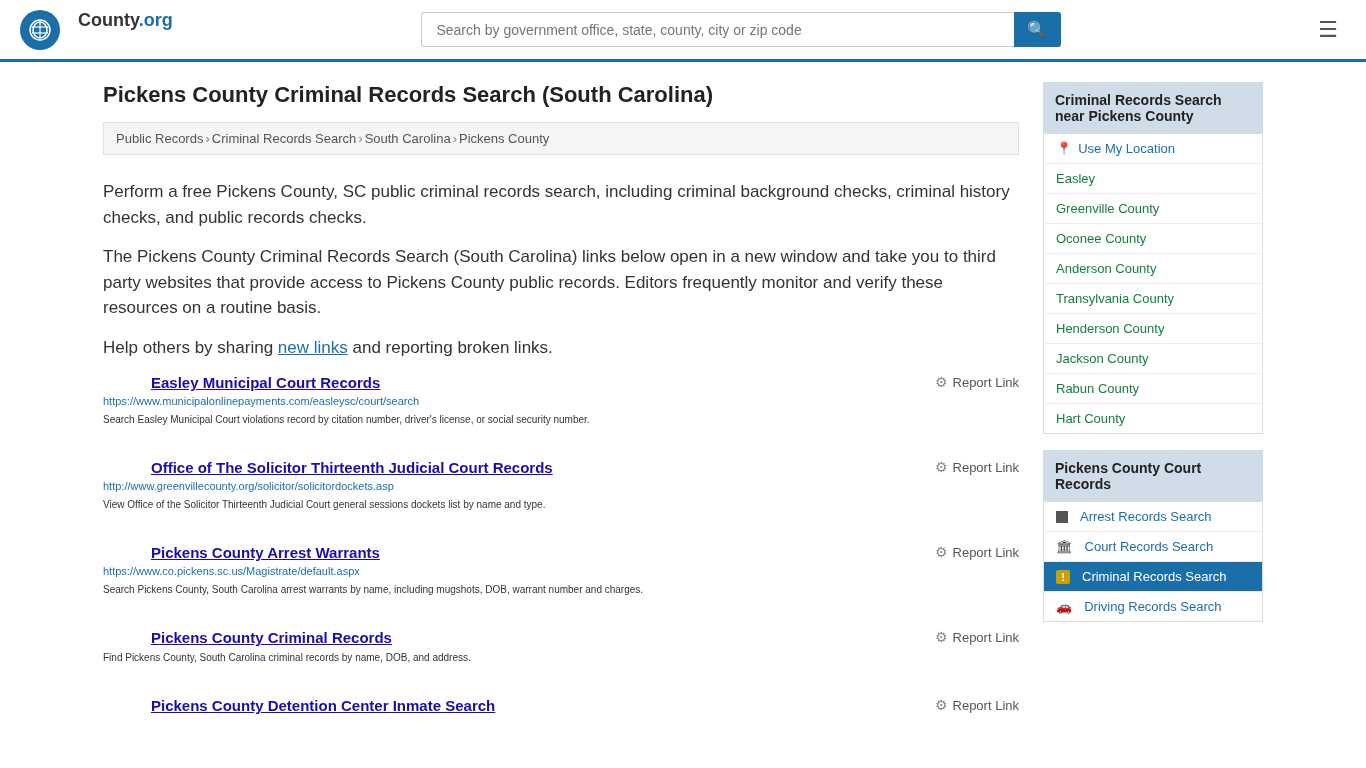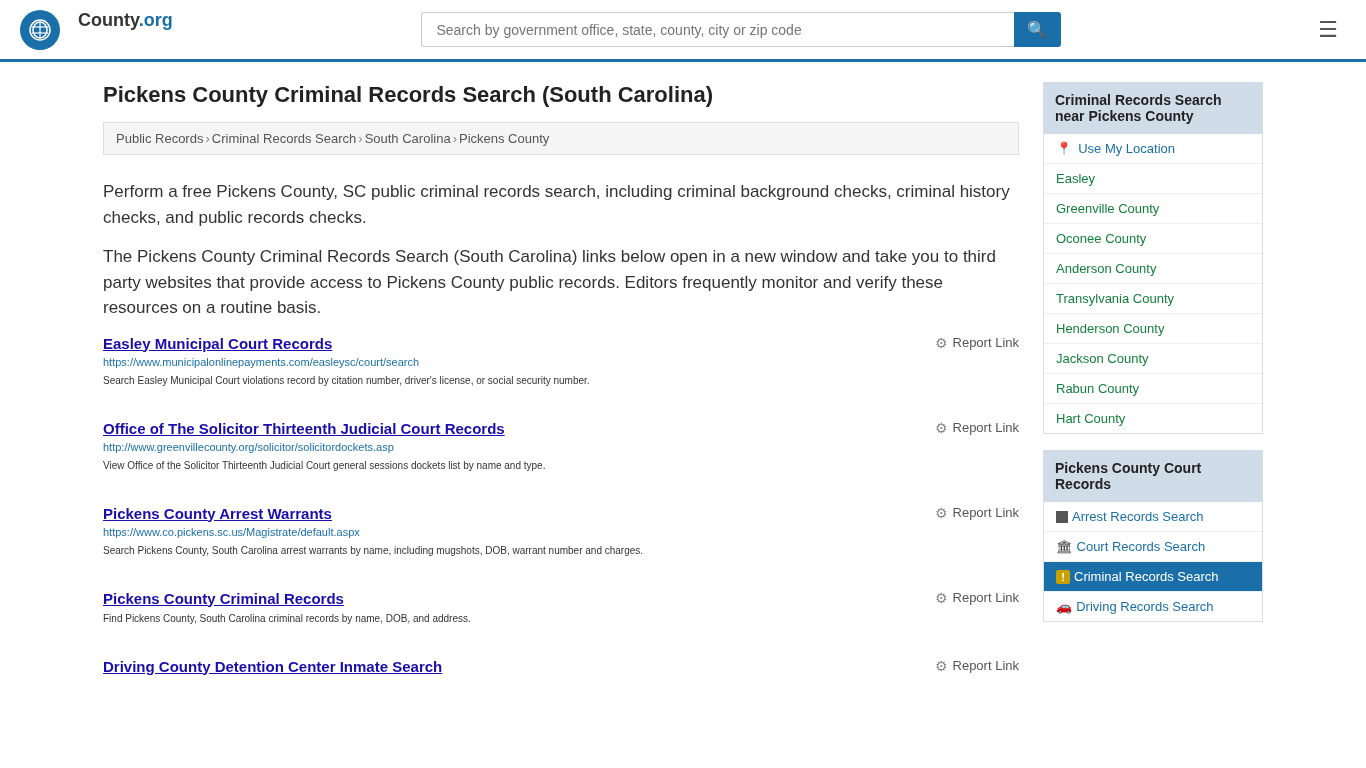--- a/index.html
+++ b/index.html
@@ -106,20 +106,21 @@
     
     .result-item {
       margin-bottom: 28px;
       padding-bottom: 4px;
     }
     .result-title-row {
       display: flex;
       align-items: flex-start;
       justify-content: space-between;
       margin-bottom: 4px;
+      margin-left: 48px;
     }
     .result-title {
       font-size: 15px;
       font-weight: bold;
       color: #1a0dab;
       text-decoration: underline;
       cursor: pointer;
     }
     .report-link-btn {
       display: flex;
@@ -172,21 +173,21 @@
     .sidebar-records-list {
       list-style: none;
       border: 1px solid #ddd;
       border-top: none;
     }
     .sidebar-records-list li {
       padding: 7px 12px;
       border-bottom: 1px solid #eee;
       display: flex;
       align-items: center;
-      gap: 4px;
+      gap: 12px;
       font-size: 13px;
     }
     .sidebar-records-list li:last-child { border-bottom: none; }
     .sidebar-records-list li a {
       color: #1a6fa8;
       text-decoration: none;
     }
     .sidebar-records-list li.active-item {
       background: #1a6fa8;
     }
@@ -237,20 +238,23 @@
       <span class="sep">›</span>
       <a href="#">Criminal Records Search</a>
       <span class="sep">›</span>
       <a href="#">South Carolina</a>
       <span class="sep">›</span>
       <span class="current">Pickens County</span>
     </nav>
 
     <p class="desc-para">Perform a free Pickens County, SC public criminal records search, including criminal background checks, criminal history checks, and public records checks.</p>
     <p class="desc-para">The Pickens County Criminal Records Search (South Carolina) links below open in a new window and take you to third party websites that provide access to Pickens County public records. Editors frequently monitor and verify these resources on a routine basis.</p>
+    <p class="desc-para">
+      <span>Help others by sharing </span><a href="#">new links</a><span> and reporting broken links.</span>
+    </p>
 
     <div id="results-container">
         <div class="result-item">
       <div class="result-title-row">
         <a class="result-title" href="#">Easley Municipal Court Records</a>
         <span class="report-link-btn">
           <span class="report-icon">⚙</span>
           <span>Report Link</span>
         </span>
       </div>
@@ -284,21 +288,21 @@
         <a class="result-title" href="#">Pickens County Criminal Records</a>
         <span class="report-link-btn">
           <span class="report-icon">⚙</span>
           <span>Report Link</span>
         </span>
       </div>
       <div class="result-desc">Find Pickens County, South Carolina criminal records by name, DOB, and address.</div>
     </div>
         <div class="result-item">
       <div class="result-title-row">
-        <a class="result-title" href="#">Driving County Detention Center Inmate Search</a>
+        <a class="result-title" href="#">Pickens County Detention Center Inmate Search</a>
         <span class="report-link-btn">
           <span class="report-icon">⚙</span>
           <span>Report Link</span>
         </span>
       </div>
 
     </div>
       </div>
 
   </main>

